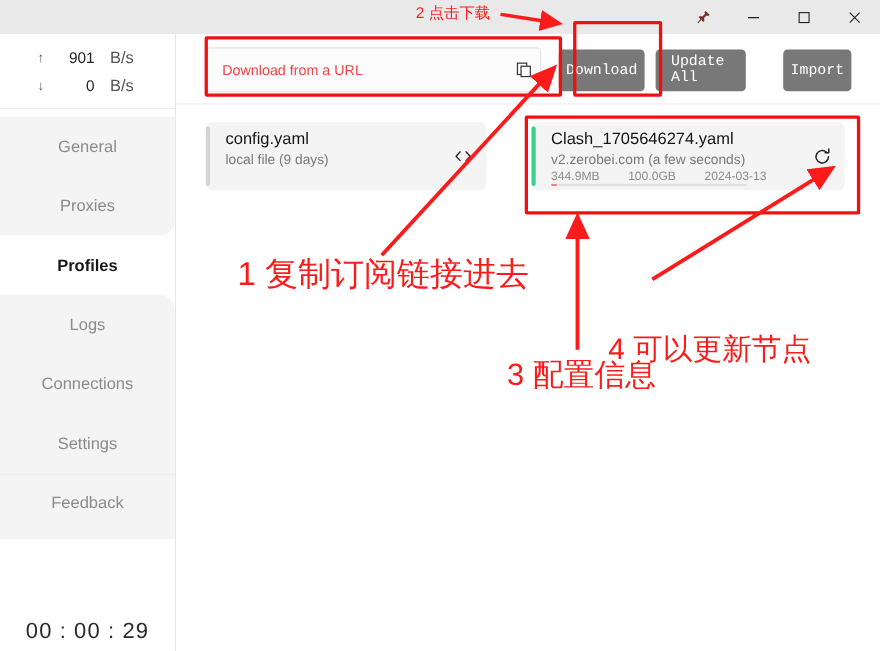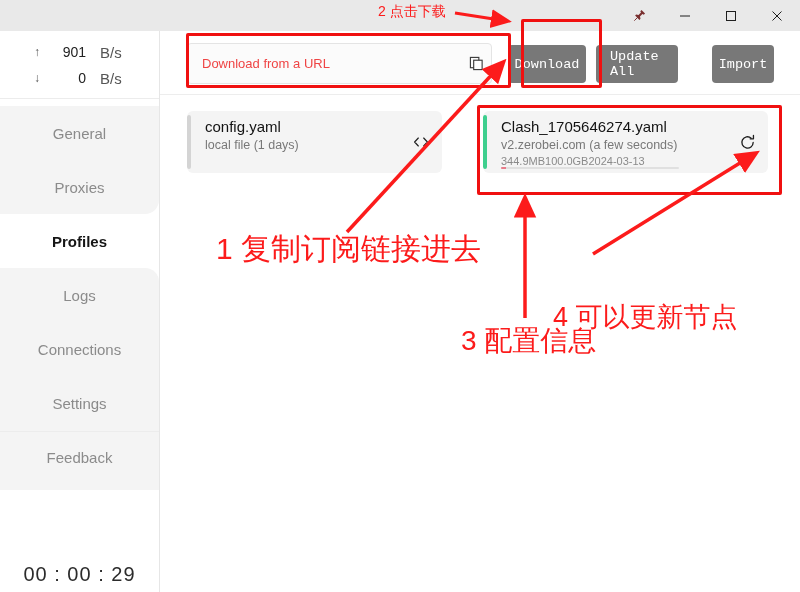--- a/index.html
+++ b/index.html
@@ -186,21 +186,21 @@
     font-family: "Liberation Sans", sans-serif;
   }
   .card-sub {
     font-size: 12.5px; color: #787878;
     line-height: 16px;
     margin-top: 1px;
   }
   .card-meta {
     font-size: 11px; color: #8a8a8a;
     line-height: 14px;
-    display: flex; gap: 0;
+    display: flex; gap: 26px;
     margin-top: 1px;
   }
   .card-progress {
     position: absolute; left: 14px; bottom: 4px;
     width: 178px; height: 2px;
     background: #e0e0e0;
     border-radius: 1px;
     overflow: hidden;
   }
   .card-progress > i {
@@ -331,21 +331,21 @@
       <div class="tbtn" style="left:436px; width:82px;">Update All</div>
       <div class="tbtn" style="left:528px; width:62px;margin-left:24px;">Import</div>
     </div>
 
     <div class="cards">
 
       <div class="card" style="left:27px; width:255px;">
         <div class="card-bar"></div>
         <div class="card-body">
           <div class="card-title">config.yaml</div>
-          <div class="card-sub">local file (1 days)</div>
+          <div class="card-sub">local file (9 days)</div>
         </div>
         <div class="card-action">
           <svg width="16" height="12" viewBox="0 0 18 12">
             <path d="M6 1.5 L1.8 6 L6 10.5 M12 1.5 L16.2 6 L12 10.5" stroke="#1f1f1f" stroke-width="1.3" fill="none" stroke-linecap="round" stroke-linejoin="round"></path>
           </svg>
         </div>
       </div>
 
       <div class="card" style="left:323px; width:285px;">
         <div class="card-bar active"></div>

